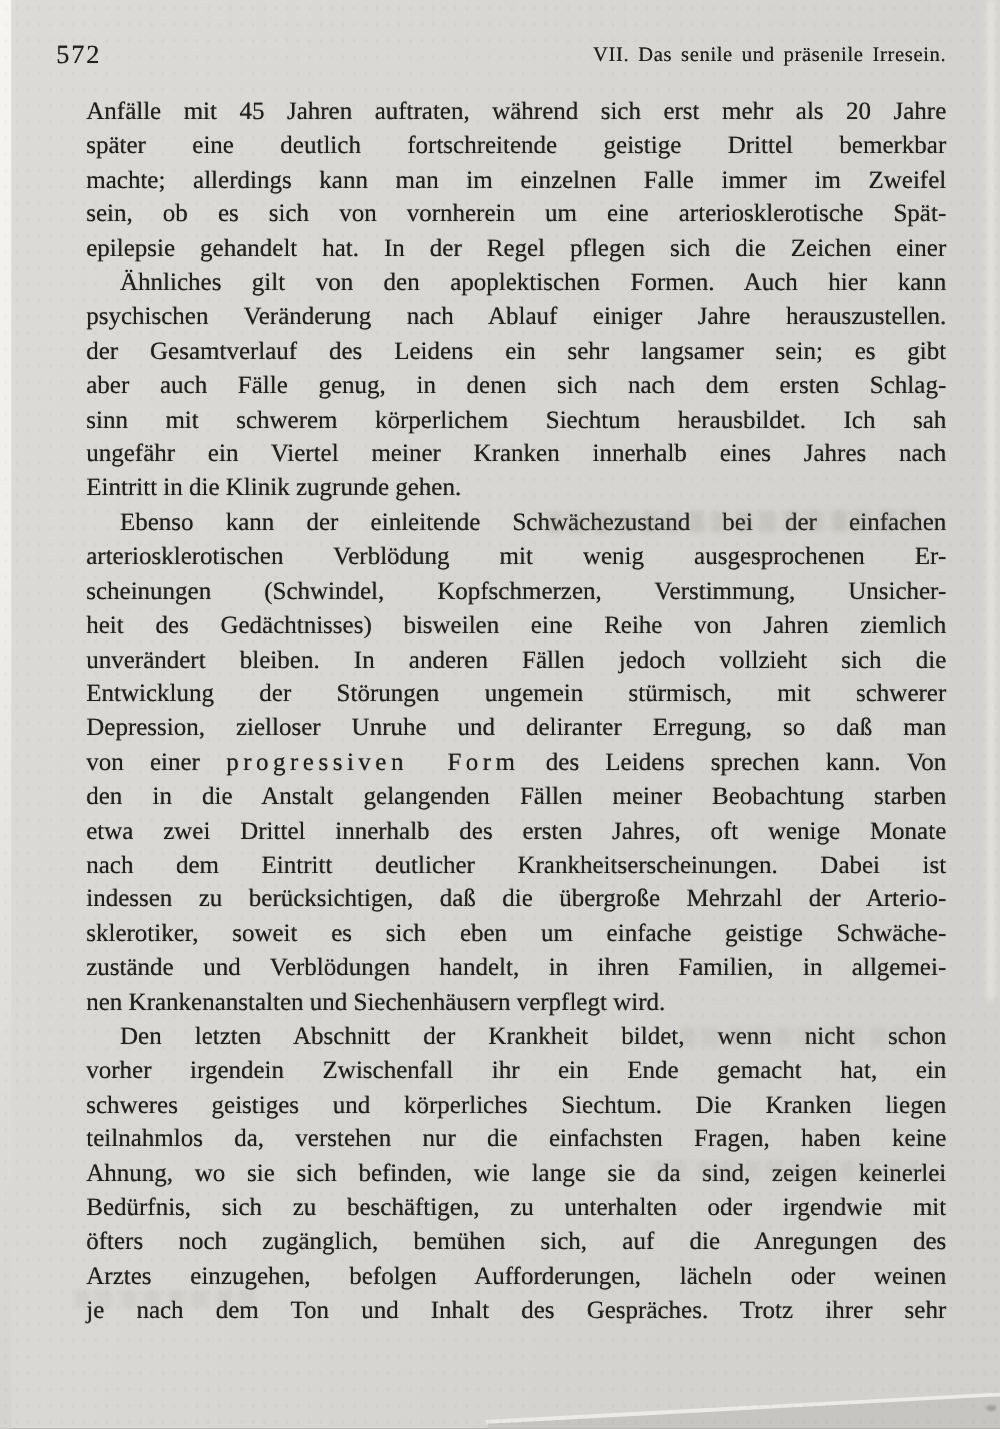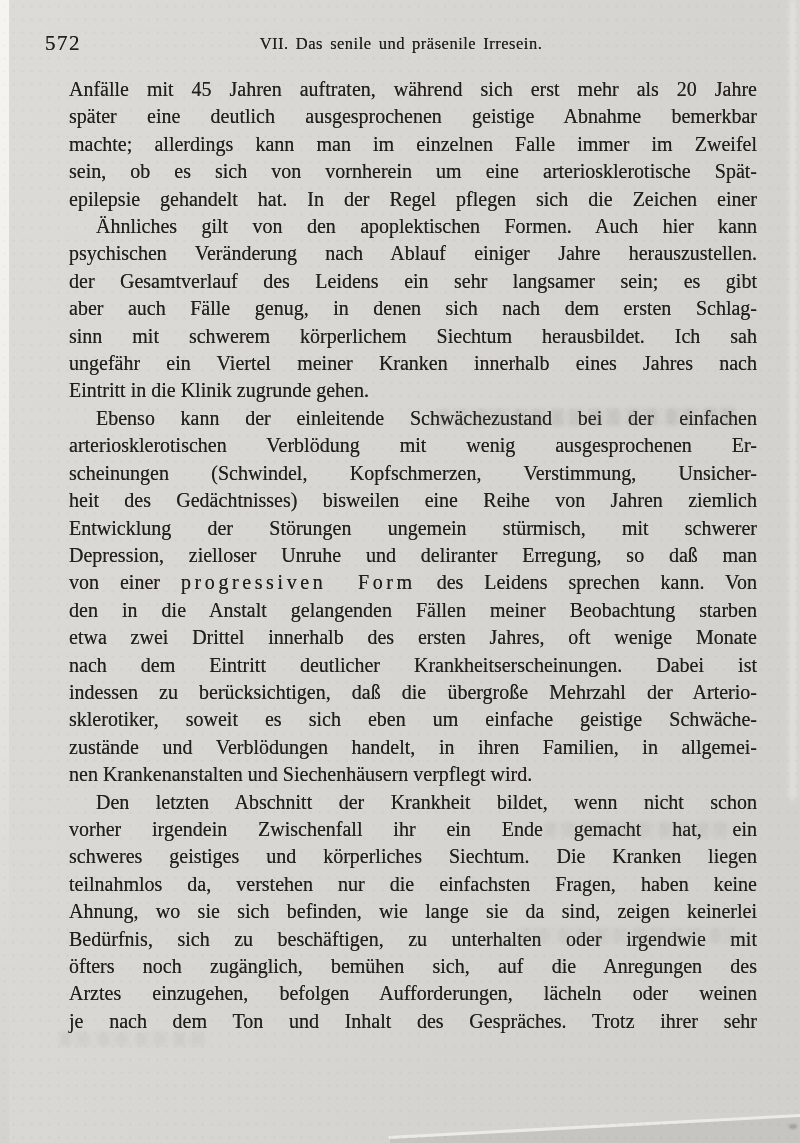--- a/index.html
+++ b/index.html
@@ -58,21 +58,21 @@
   .ghost-4 { left: 60px;  top: 1032px; width: 150px; height: 14px; opacity: .3; }
 
   
   .header-row { position: absolute; top: 30px; left: 45px; width: 712px; height: 30px; }
   .page-number {
     position: absolute; left: 0; top: 1px;
     font-size: 21px; letter-spacing: 1.5px;
     text-shadow: 0 0 .6px rgba(30,28,25,.8);
   }
   .running-header {
-    text-align: center; font-size: 16.5px; letter-spacing: .5px; word-spacing: 2.5px;
+    text-align: right; font-size: 16.5px; letter-spacing: .5px; word-spacing: 2.5px;
     padding-top: 4px;
     text-shadow: 0 0 .5px rgba(30,28,25,.75);
   }
   .text-block {
     position: absolute; left: 45px; top: 76px; width: 712px;
     font-size: 20px; line-height: 27.4px;
     text-shadow: 0 0 .6px rgba(30,28,25,.7);
   }
   .line { text-align: justify; text-align-last: justify; white-space: nowrap; margin-left: 24px; }
   .line.short { text-align-last: left; }
@@ -87,35 +87,36 @@
   <div class="edge-left"></div>
   <div class="edge-right-sheen"></div>
 
   <div class="header-row">
     <span class="page-number">572</span>
     <div class="running-header">VII. Das senile und präsenile Irresein.</div>
   </div>
 
   <div class="text-block">
       <div class="line">Anfälle mit 45 Jahren auftraten, während sich erst mehr als 20 Jahre</div>
-      <div class="line">später eine deutlich ausgesprochenen geistige Abnahme bemerkbar</div>
+      <div class="line">später eine deutlich fortschreitende geistige Drittel bemerkbar</div>
       <div class="line">machte; allerdings kann man im einzelnen Falle immer im Zweifel</div>
       <div class="line">sein, ob es sich von vornherein um eine arteriosklerotische Spät-</div>
       <div class="line">epilepsie gehandelt hat. In der Regel pflegen sich die Zeichen einer</div>
       <div class="line indent">Ähnliches gilt von den apoplektischen Formen. Auch hier kann</div>
       <div class="line">psychischen Veränderung nach Ablauf einiger Jahre herauszustellen.</div>
       <div class="line">der Gesamtverlauf des Leidens ein sehr langsamer sein; es gibt</div>
       <div class="line">aber auch Fälle genug, in denen sich nach dem ersten Schlag-</div>
       <div class="line">sinn mit schwerem körperlichem Siechtum herausbildet. Ich sah</div>
       <div class="line">ungefähr ein Viertel meiner Kranken innerhalb eines Jahres nach</div>
       <div class="line short">Eintritt in die Klinik zugrunde gehen.</div>
       <div class="line indent">Ebenso kann der einleitende Schwächezustand bei der einfachen</div>
       <div class="line">arteriosklerotischen Verblödung mit wenig ausgesprochenen Er-</div>
       <div class="line">scheinungen (Schwindel, Kopfschmerzen, Verstimmung, Unsicher-</div>
       <div class="line">heit des Gedächtnisses) bisweilen eine Reihe von Jahren ziemlich</div>
+      <div class="line">unverändert bleiben. In anderen Fällen jedoch vollzieht sich die</div>
       <div class="line">Entwicklung der Störungen ungemein stürmisch, mit schwerer</div>
       <div class="line">Depression, zielloser Unruhe und deliranter Erregung, so daß man</div>
       <div class="line">von einer <span class="sperr">progressiven Form</span> des Leidens sprechen kann. Von</div>
       <div class="line">den in die Anstalt gelangenden Fällen meiner Beobachtung starben</div>
       <div class="line">etwa zwei Drittel innerhalb des ersten Jahres, oft wenige Monate</div>
       <div class="line">nach dem Eintritt deutlicher Krankheitserscheinungen. Dabei ist</div>
       <div class="line">indessen zu berücksichtigen, daß die übergroße Mehrzahl der Arterio-</div>
       <div class="line">sklerotiker, soweit es sich eben um einfache geistige Schwäche-</div>
       <div class="line">zustände und Verblödungen handelt, in ihren Familien, in allgemei-</div>
       <div class="line short">nen Krankenanstalten und Siechenhäusern verpflegt wird.</div>

